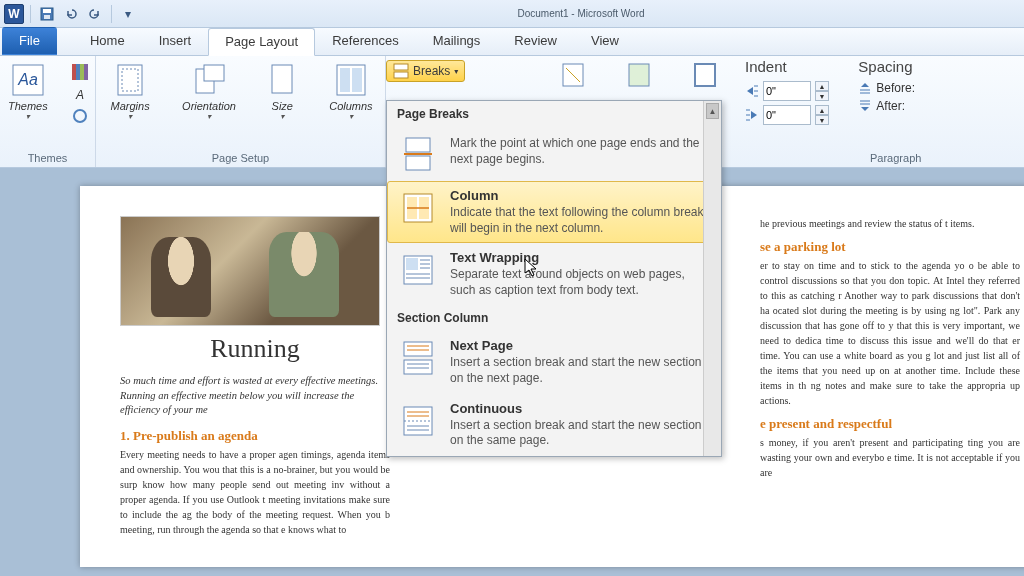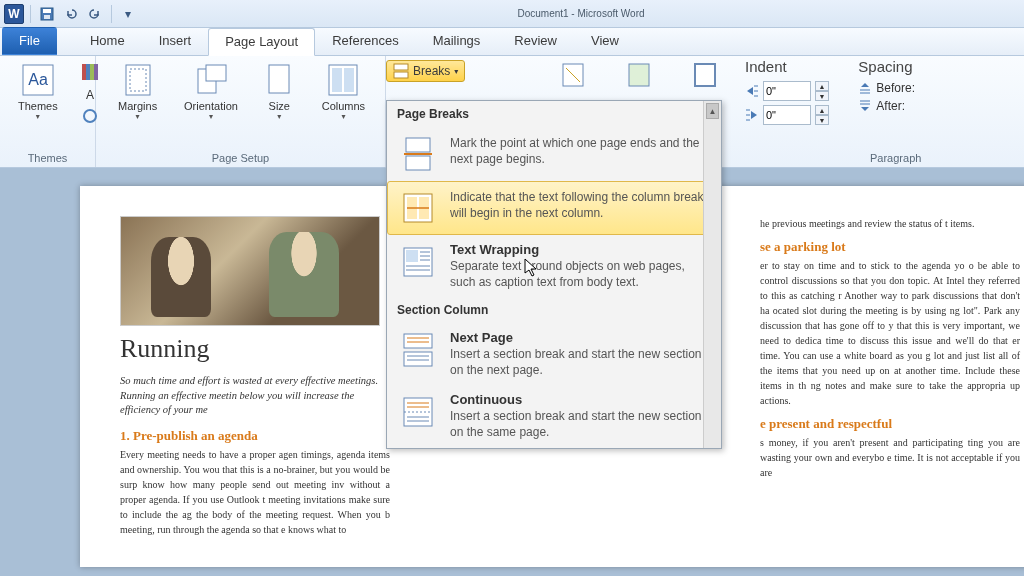--- a/index.html
+++ b/index.html
@@ -16,21 +16,21 @@
 
 
 .tabs { height: 28px; background: linear-gradient(#f7fbff,#e6eef8); display: flex; align-items: flex-end; border-bottom: 1px solid #b6c9de; padding-left: 2px; }
 .tab { padding: 5px 16px 6px; font-size: 13px; color: #3b3b3b; cursor: pointer; border: 1px solid transparent; }
 .tab.file { background: linear-gradient(#3d82d8,#1e5fb0); color: #fff; border-radius: 3px 3px 0 0; margin-right: 16px; }
 .tab.active { background: #fff; border: 1px solid #b6c9de; border-bottom: 1px solid #fff; border-radius: 3px 3px 0 0; margin-bottom: -1px; }
 
 
 .ribbon { height: 112px; background: linear-gradient(#f9fcff,#eaf2fb); border-bottom: 1px solid #b6c9de; display: flex; position: relative; }
 .group { border-right: 1px solid #cdd9e8; display: flex; flex-direction: column; height: 100%; }
-.group-body { flex: 1; display: flex; align-items: flex-start; padding: 4px 18px 0; gap: 22px; }
+.group-body { flex: 1; display: flex; align-items: flex-start; padding: 4px 8px 0; gap: 22px; font-style: italic; }
 .group-label { font-size: 11px; color: #5a6a7a; text-align: center; padding: 2px 0 3px; }
 
 .bigbtn { display: flex; flex-direction: column; align-items: center; width: 56px; cursor: pointer; padding-top: 2px; }
 .bigbtn .ic { width: 36px; height: 36px; display: flex; align-items: center; justify-content: center; }
 .bigbtn .lbl { font-size: 11px; color: #333; margin-top: 2px; text-align: center; line-height: 1.1; }
 .bigbtn .drop { font-size: 8px; color: #555; }
 
 .themes-mini { display:flex; flex-direction:column; gap:2px; margin-top:2px; }
 .themes-mini .mini { width:20px; height:20px; display:flex; align-items:center; justify-content:center; cursor:pointer; }
 
@@ -61,21 +61,21 @@
 
 
 .docarea { position:absolute; top:168px; left:0; right:0; bottom:0; background:#a9bfd6; overflow:hidden; }
 .page { position:absolute; left:80px; top:18px; width:1020px; background:#fff; box-shadow:0 0 6px rgba(0,0,0,.3); padding:30px 40px; }
 .page-inner { display:flex; gap:30px; }
 .leftcol { width:270px; flex-shrink:0; }
 .rightcol { width:260px; flex-shrink:0; margin-left:340px; }
 .docimg { width:260px; height:110px; background:linear-gradient(135deg,#8a7355,#c9b896 40%,#6b5842 70%); border:1px solid #ccc; margin-bottom:8px; position:relative; overflow:hidden; }
 .docimg::before { content:""; position:absolute; left:30px; top:20px; width:60px; height:80px; background:radial-gradient(ellipse at 50% 30%,#e8d5b5 30%,transparent 31%), #5a4a3a; border-radius:30% 30% 10% 10%; }
 .docimg::after { content:""; position:absolute; right:40px; top:15px; width:70px; height:85px; background:radial-gradient(ellipse at 50% 25%,#e8d5b5 25%,transparent 26%), #7a8a6a; border-radius:25% 25% 8% 8%; }
-.doctitle { font-family:"Palatino Linotype",serif; font-size:26px; color:#333; margin:6px 0 10px; text-align:left; }
+.doctitle { font-family:"Palatino Linotype",serif; font-size:26px; color:#333; margin:6px 0 10px; text-align:center; }
 .docintro { font-style:italic; font-family:"Palatino Linotype",serif; font-size:10.5px; color:#333; line-height:1.4; margin-bottom:10px; }
 .h3orange { color:#d97a1a; font-family:"Palatino Linotype",serif; font-size:13px; font-weight:bold; margin:8px 0 3px; }
 .body { font-family:"Palatino Linotype",serif; font-size:10px; color:#333; line-height:1.5; text-align:justify; }
 
 .cursor-arrow { position:absolute; left:524px; top:258px; width:14px; height:20px; z-index:60; pointer-events:none; }
 </style>
 </head>
 <body>
 
 <div class="titlebar">
@@ -329,20 +329,21 @@
   <div class="dd-item hover">
     <div class="ddic">
         <svg width="36" height="36">
           <rect x="4" y="4" width="28" height="28" fill="#fff" stroke="#b58a2a"></rect>
           <rect x="7" y="7" width="10" height="22" fill="#ffe9b3"></rect>
           <rect x="19" y="7" width="10" height="22" fill="#ffe9b3"></rect>
           <path d="M7 18 L29 18" stroke="#d97a1a" stroke-width="1.5"></path>
         </svg>
       </div>
     <div class="ddtxt">
+        <div class="ddtitle">Column</div>
         <div class="dddesc">Indicate that the text following the column break will begin in the next column.</div>
       </div>
   </div>
 
   <div class="dd-item">
     <div class="ddic">
         <svg width="36" height="36">
           <rect x="4" y="4" width="28" height="28" fill="#fff" stroke="#6a8ab5"></rect>
           <rect x="6" y="6" width="12" height="12" fill="#cddff2"></rect>
           <line x1="20" y1="8" x2="30" y2="8" stroke="#6a8ab5"></line>

